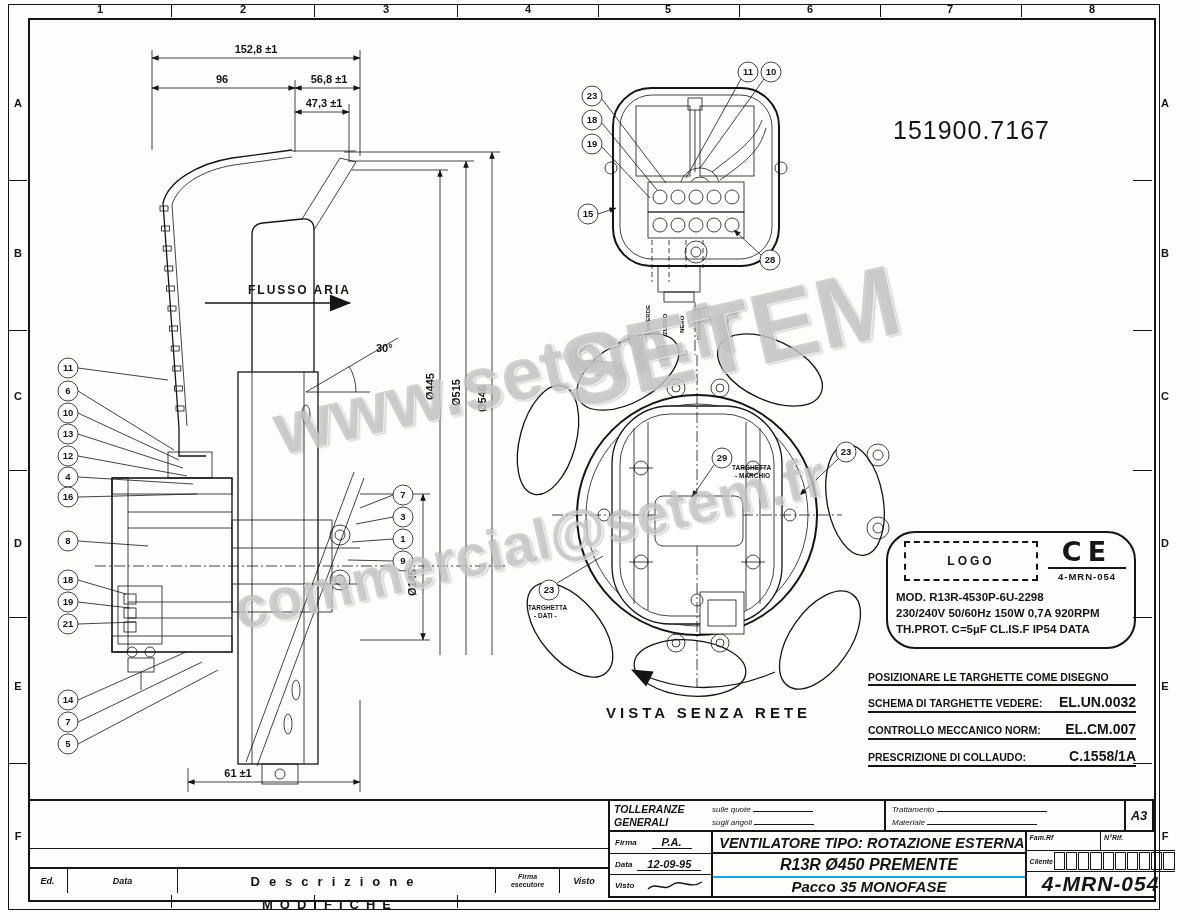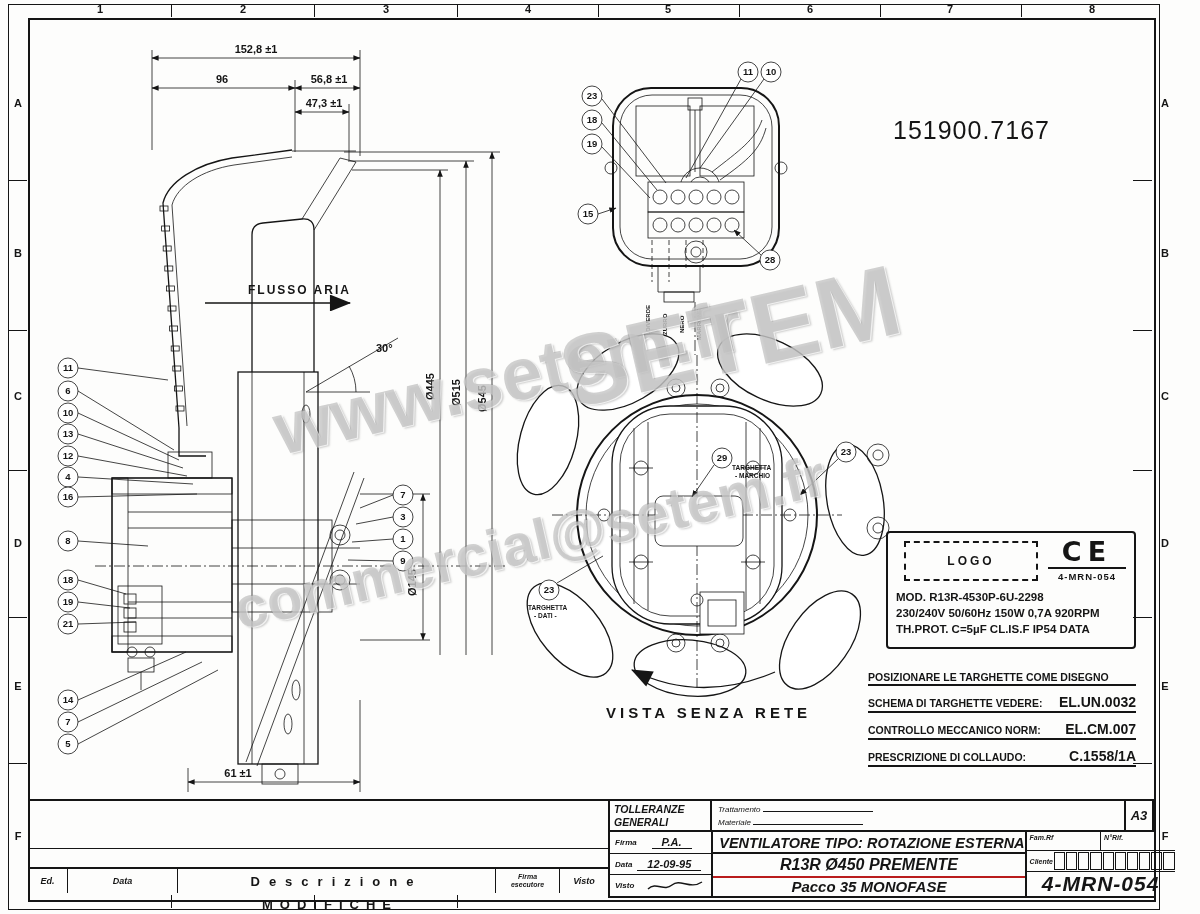--- a/index.html
+++ b/index.html
@@ -32,21 +32,21 @@
   .partno{left:893px;top:116px;font-size:25px;font-weight:normal;letter-spacing:1px;}
   
   .wm{font-weight:bold;color:rgba(120,120,120,0.32);transform-origin:0 50%;
       text-shadow:1px 1px 0 rgba(255,255,255,.7),2px 2px 2px rgba(60,60,60,.25);
       pointer-events:none;white-space:nowrap;z-index:5;}
   .wm1{left:275px;top:388px;font-size:74px;transform:rotate(-13deg);}
   .wm2{left:562px;top:318px;font-size:100px;transform:rotate(-13deg);}
   .wm3{left:235px;top:576px;font-size:58px;transform:rotate(-13deg);}
   
   .nameplate{left:886px;top:531px;width:250px;height:118px;border:2px solid #151515;
-             border-radius:4px;box-sizing:border-box;padding:3px 8px;z-index:4;background:rgba(255,255,255,.0);}
+             border-radius:29px;box-sizing:border-box;padding:3px 8px;z-index:4;background:rgba(255,255,255,.0);}
   .np-top{display:flex;align-items:flex-start;}
   .np-logo{width:130px;height:36px;border:2px dashed #151515;margin:5px 0 0 8px;text-align:center;
            line-height:36px;font-weight:bold;letter-spacing:3px;font-size:12px;}
   .np-ce{margin-left:auto;text-align:center;width:78px;}
   .np-ce .ce{font-size:27px;font-weight:bold;letter-spacing:6px;border-bottom:2px solid #151515;
              font-family:"DejaVu Sans",sans-serif;}
   .np-code{font-size:9.5px;font-weight:bold;margin-top:2px;letter-spacing:1px;}
   .np-lines{margin-top:7px;font-weight:bold;font-size:11.5px;line-height:16px;white-space:nowrap;
             font-family:"Liberation Sans",sans-serif;}
   
@@ -69,21 +69,21 @@
   .tblock{left:608px;top:830px;width:548px;height:68px;border:2px solid #151515;box-sizing:border-box;
           display:flex;z-index:4;}
   .tb-sign{width:146px;border-right:2px solid #151515;display:flex;flex-direction:column;}
   .tb-srow{flex:1;border-bottom:1px solid #151515;display:flex;align-items:center;padding:0 5px;
            font-size:8px;font-style:italic;font-weight:bold;}
   .tb-srow:last-child{border-bottom:none;}
   .tb-sval{font-size:11px;font-weight:bold;font-style:italic;margin:0 auto;border-bottom:1px solid #151515;padding:0 10px;}
   .tb-title{flex:1;border-right:2px solid #151515;text-align:center;font-style:italic;font-weight:bold;
             display:flex;flex-direction:column;}
   .tb-t1{font-size:14.5px;border-bottom:2px solid #151515;padding:3px 0 1px 6px;white-space:nowrap;}
-  .tb-t2{font-size:16px;border-bottom:2px solid #b91c1c;padding:2px 0;}
+  .tb-t2{font-size:16px;border-bottom:2px solid #0ea5e9;padding:2px 0;}
   .tb-t3{font-size:15px;padding:0 0;}
   .tb-ref{width:148px;display:flex;flex-direction:column;}
   .tb-rrow1{height:20px;display:flex;border-bottom:1px solid #151515;font-size:7px;font-style:italic;font-weight:bold;}
   .tb-rcell{flex:1;padding:2px 3px;}
   .tb-rcell+.tb-rcell{border-left:1px solid #151515;}
   .tb-rrow2{height:22px;display:flex;align-items:center;border-bottom:1px solid #151515;
             font-size:7px;font-style:italic;font-weight:bold;padding-left:3px;}
   .cellbox{width:10px;height:16px;border:1px solid #151515;margin-left:1px;}
   .tb-rrow3{flex:1;display:flex;align-items:center;justify-content:center;
             font-size:21px;font-weight:bold;font-style:italic;letter-spacing:1px;}
@@ -504,20 +504,24 @@
     <span class="note-label">PRESCRIZIONE DI COLLAUDO:</span>
     <span class="note-value">C.1558/1A</span>
   </div>
 </div>
 
 <div class="abs tolstrip">
   <div class="tol-a">
     <div>TOLLERANZE</div>
     <div>GENERALI</div>
   </div>
+  <div class="tol-b">
+    <div><span>sulle quote</span> <span class="uline"></span></div>
+    <div><span>sugli angoli</span> <span class="uline"></span></div>
+  </div>
   <div class="tol-c">
     <div><span>Trattamento</span> <span class="uline w"></span></div>
     <div><span>Materiale</span> <span class="uline w"></span></div>
   </div>
 </div>
 <div class="abs a3box">A3</div>
 
 <div class="abs tblock">
   <div class="tb-sign">
     <div class="tb-srow">

